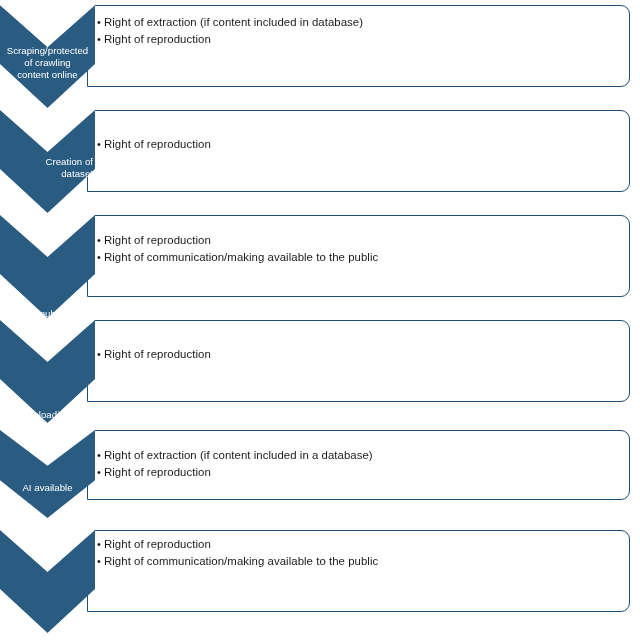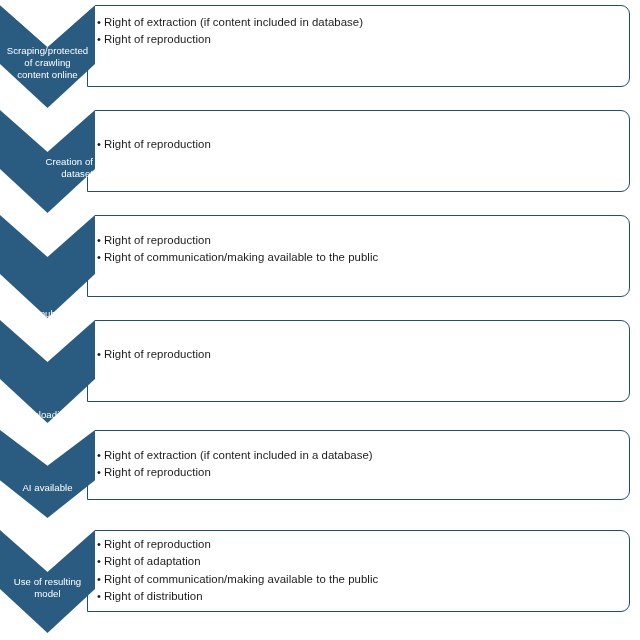--- a/index.html
+++ b/index.html
@@ -188,30 +188,24 @@
     </div>
     <div class="chev-label" style="top:52px;">
       <div>AI available</div>
     </div>
   </div>
 
   <div class="stage" style="top:530px; height:82px;">
     <div class="panel">
       <ul class="bullets" style="top:5px;">
         <li>Right of reproduction</li>
-        <li>Right of adaptation</li>
         <li>Right of communication/making available to the public</li>
-        <li>Right of distribution</li>
-      </ul>
-    </div>
-    <div class="chevron">
-      <svg viewBox="0 0 95 82" preserveAspectRatio="none" aria-hidden="true">
-        <path d="M0,0 L95,0 L95,59 L47.5,103 L0,59 Z" fill="#2A5C82"></path>
-        <path d="M0,0 L47.5,42 L95,0 L95,-1 L0,-1 Z" fill="#FFFFFF"></path>
-      </svg>
-    </div>
-    <div class="chev-label" style="top:46px;">
-      <div>Use of resulting</div>
-      <div>model</div>
+      </ul>
+    </div>
+    <div class="chevron">
+      <svg viewBox="0 0 95 82" preserveAspectRatio="none" aria-hidden="true">
+        <path d="M0,0 L95,0 L95,59 L47.5,103 L0,59 Z" fill="#2A5C82"></path>
+        <path d="M0,0 L47.5,42 L95,0 L95,-1 L0,-1 Z" fill="#FFFFFF"></path>
+      </svg>
     </div>
   </div>
 
 </div>
 
 </body></html>

